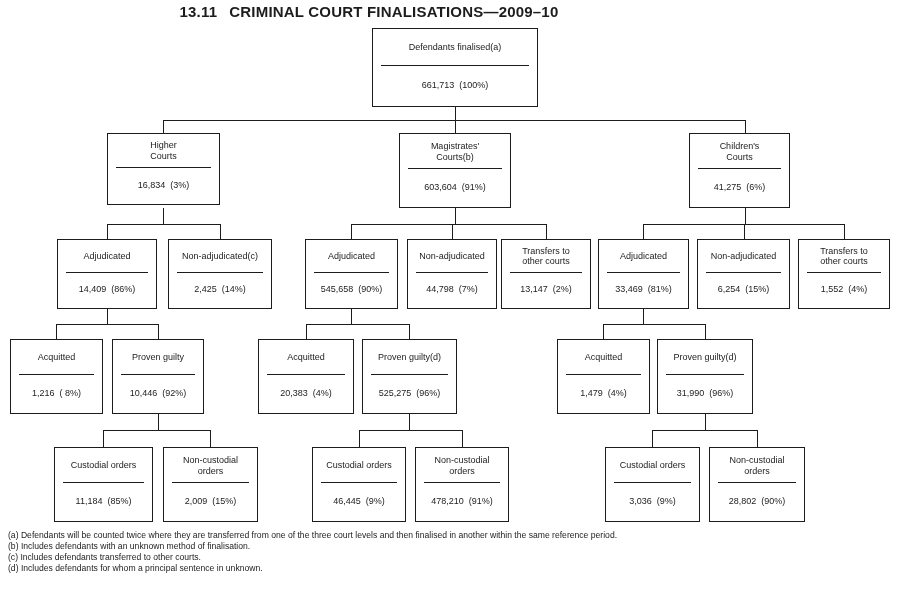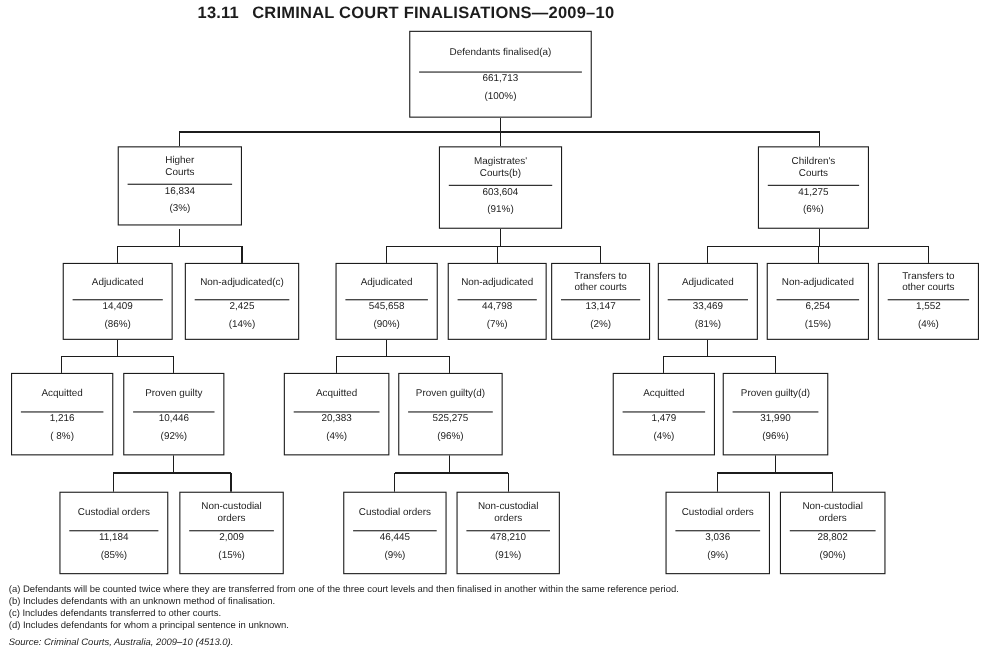--- a/index.html
+++ b/index.html
@@ -18,22 +18,22 @@
     position:absolute;border:1px solid #1c1c1c;background:#fff;
     display:flex;flex-direction:column;box-sizing:border-box;
     font-size:9px;line-height:1.2;
   }
   .nt{
     flex:0 0 47%;display:flex;align-items:center;justify-content:center;
     text-align:center;white-space:pre-line;padding:1px 4px 0 4px;box-sizing:border-box;
   }
   .nd{border-top:1px solid #1c1c1c;margin:0 8px;}
   .nb{
-    flex:1;display:flex;flex-direction:column;align-items:center;
-    justify-content:flex-start;gap:5px;padding-bottom:2px;
+    flex:1;display:flex;flex-direction:row;align-items:center;
+    justify-content:center;gap:5px;padding-bottom:2px;
   }
   .footnotes{
     position:absolute;left:8px;top:530px;width:880px;
     font-size:8.6px;line-height:11px;
   }
   .source{margin-top:4px;font-style:italic;}
 </style>
 </head>
 <body>
 
@@ -258,14 +258,13 @@
       <div>28,802</div>
       <div>(90%)</div>
     </div>
 </div>
 
 <div class="footnotes">
   <div>(a) Defendants will be counted twice where they are transferred from one of the three court levels and then finalised in another within the same reference period.</div>
   <div>(b) Includes defendants with an unknown method of finalisation.</div>
   <div>(c) Includes defendants transferred to other courts.</div>
   <div>(d) Includes defendants for whom a principal sentence in unknown.</div>
-  <div class="source">Source: Criminal Courts, Australia, 2009–10 (4513.0).</div>
 </div>
 
 </body></html>

